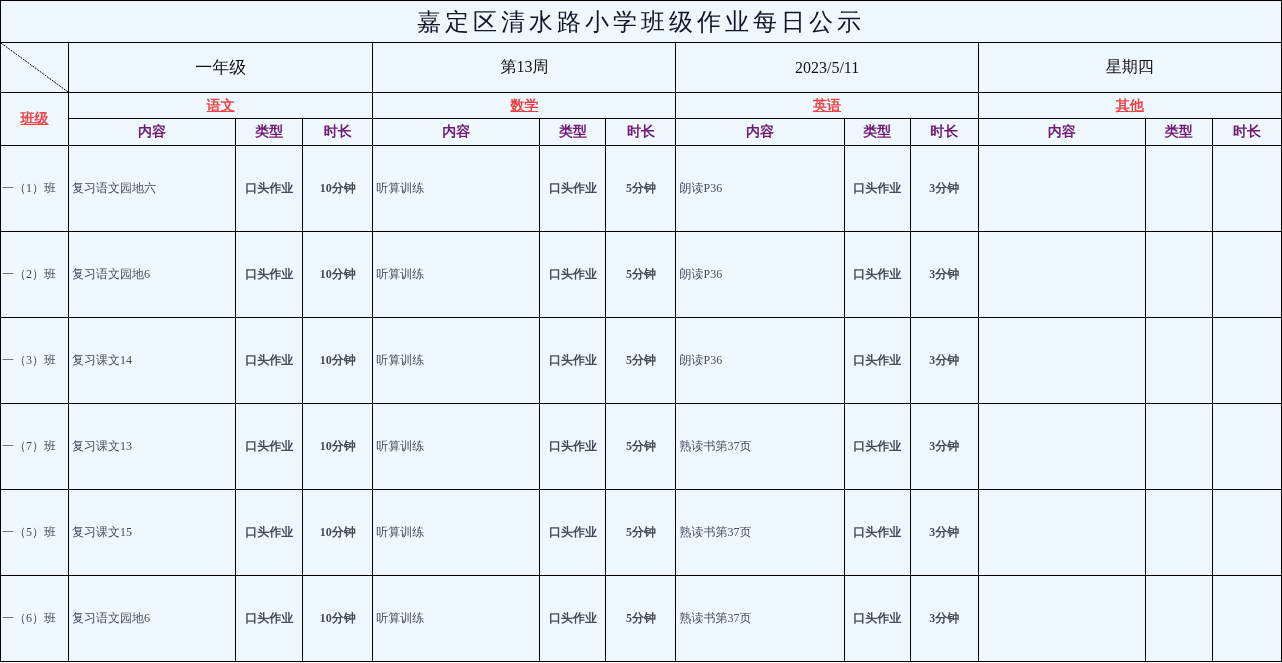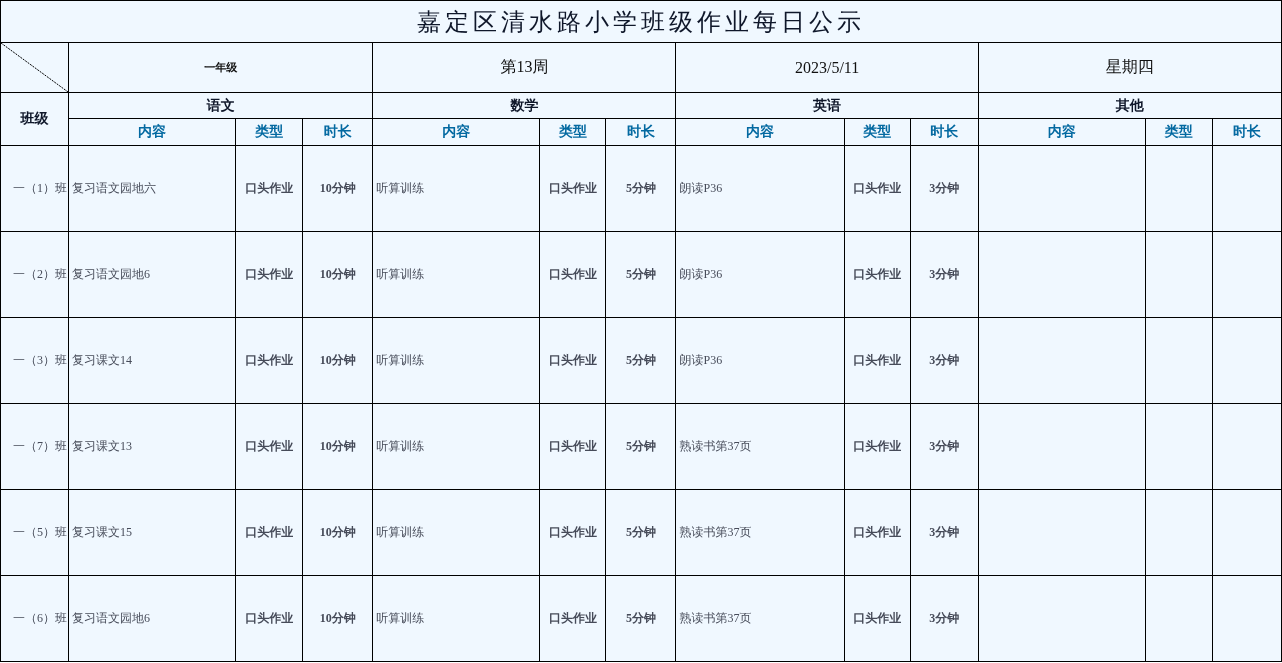--- a/index.html
+++ b/index.html
@@ -30,26 +30,26 @@
   }
   tr.title-row th {
     height: 41px;
     font-size: 24px;
     letter-spacing: 4px;
     text-align: center;
     color: #0f172a;
     font-weight: normal;
   }
   tr.head1 td { height: 49px; text-align: center; font-size: 16px; color: #111111; }
-  tr.head1 td.grade { font-size: 11px; font-weight: bold; }
-  tr.head2 td { height: 25px; text-align: center; font-size: 14px; font-weight: bold; color: #0f172a; }
-  tr.head3 td { height: 26px; text-align: center; font-size: 14px; font-weight: bold; color: #0369a1; }
+  tr.head1 td.grade { font-size: 17px; font-weight: normal; }
+  tr.head2 td { height: 25px; text-align: center; font-size: 14px; font-weight: bold; color: #ef4444; text-decoration: underline; }
+  tr.head3 td { height: 26px; text-align: center; font-size: 14px; font-weight: bold; color: #701a75; }
   td.class-hdr { text-align: center; font-size: 14px; font-weight: bold; color: #111111; }
   tr.data-row td { height: 85px; font-size: 12px; color: #464b59; vertical-align: middle; }
-  td.cls { text-align: right; padding: 0 1px; }
+  td.cls { text-align: left; padding: 0 1px; }
   td.content { text-align: left; }
   td.ctr { text-align: center; font-weight: bold; }
   td.diag { position: relative; padding: 0; }
   td.diag svg { position: absolute; top: 0; left: 0; width: 100%; height: 100%; display: block; }
 </style>
 </head>
 <body>
 
 <div class="sheet">
   <table>

